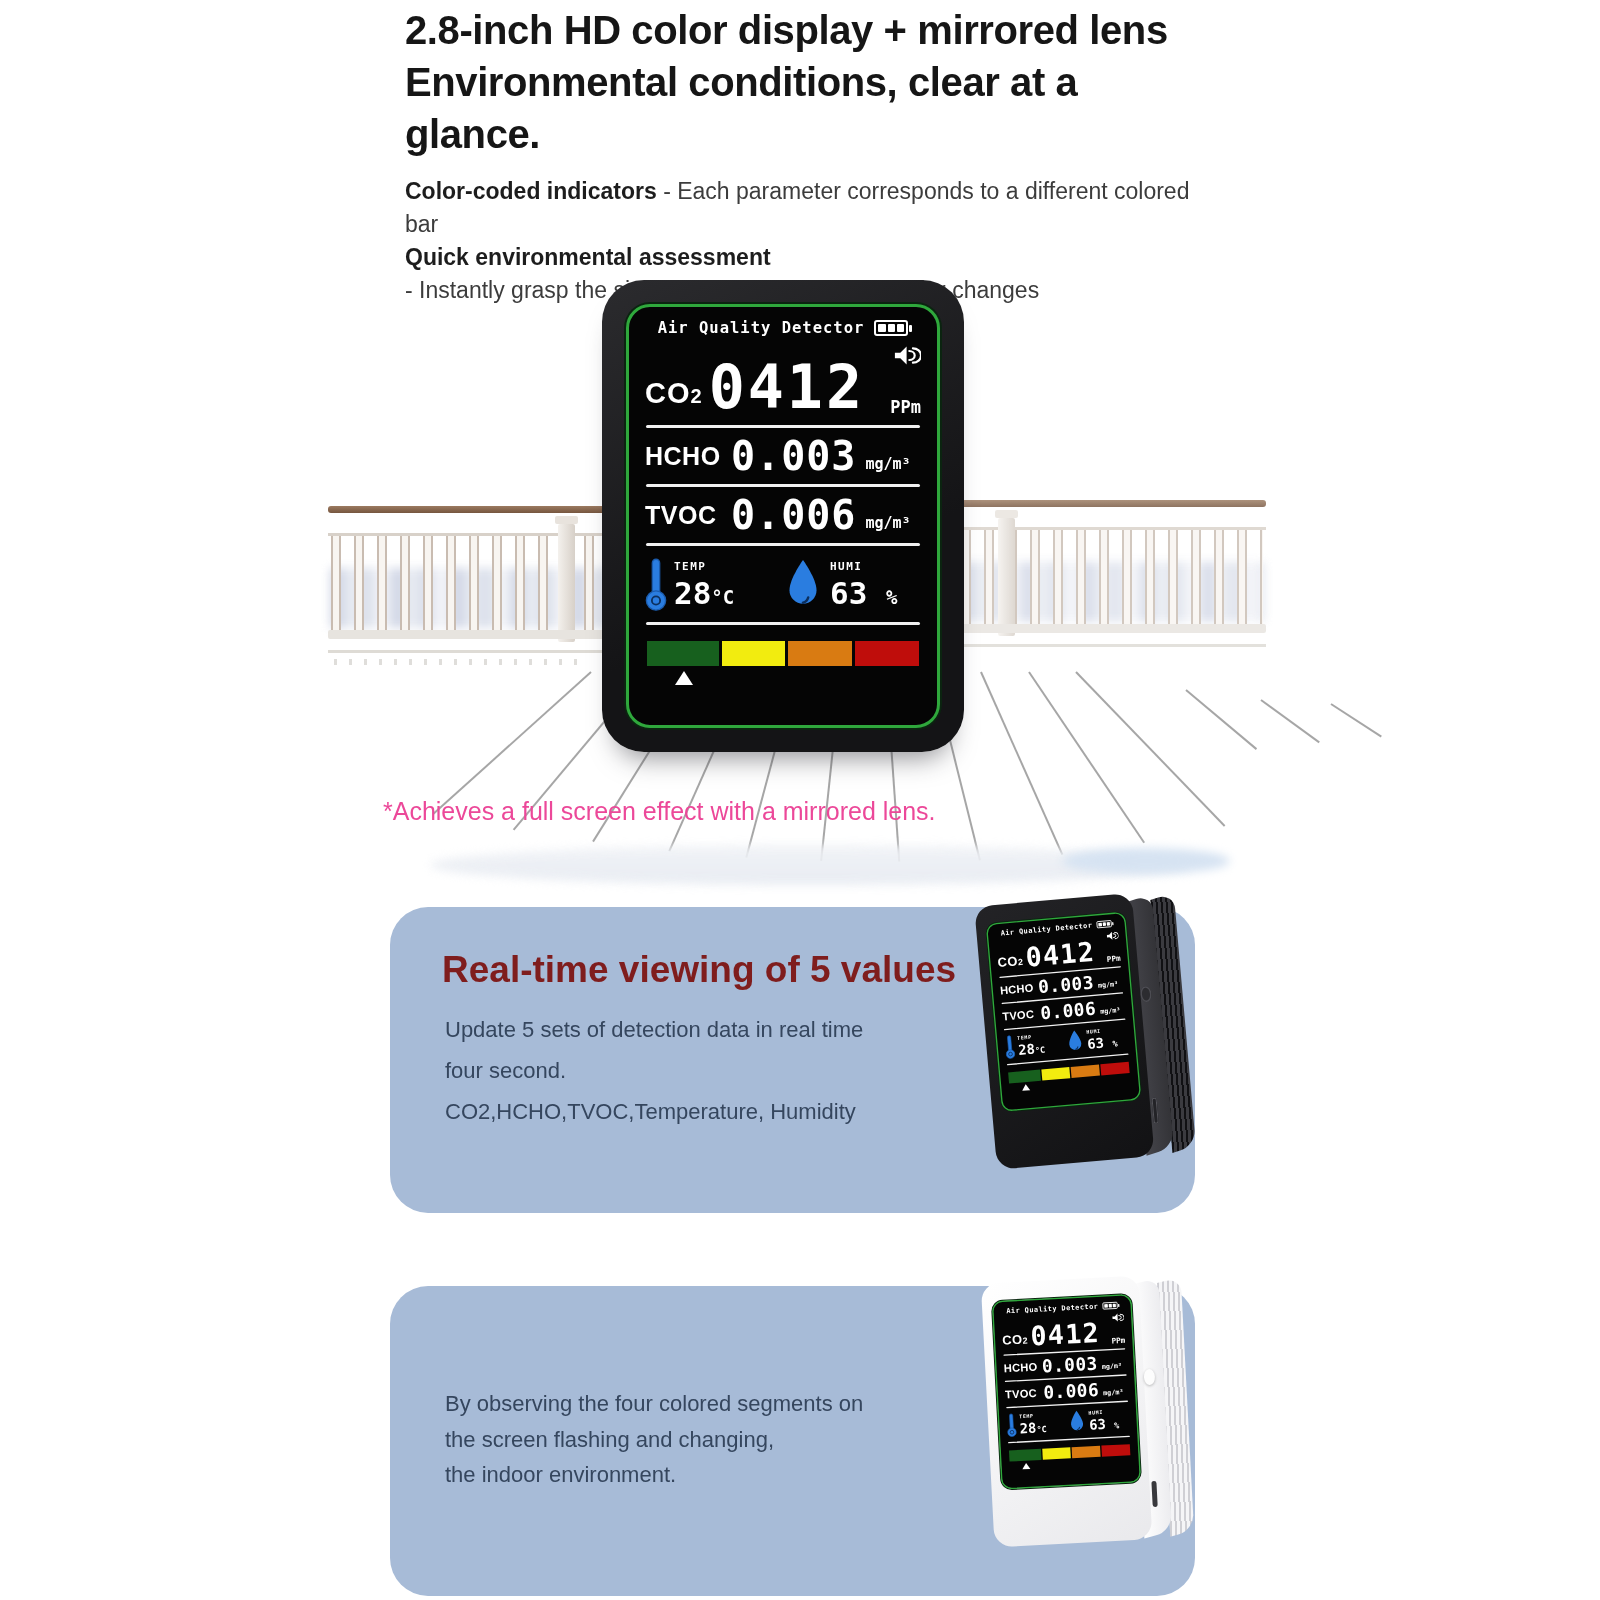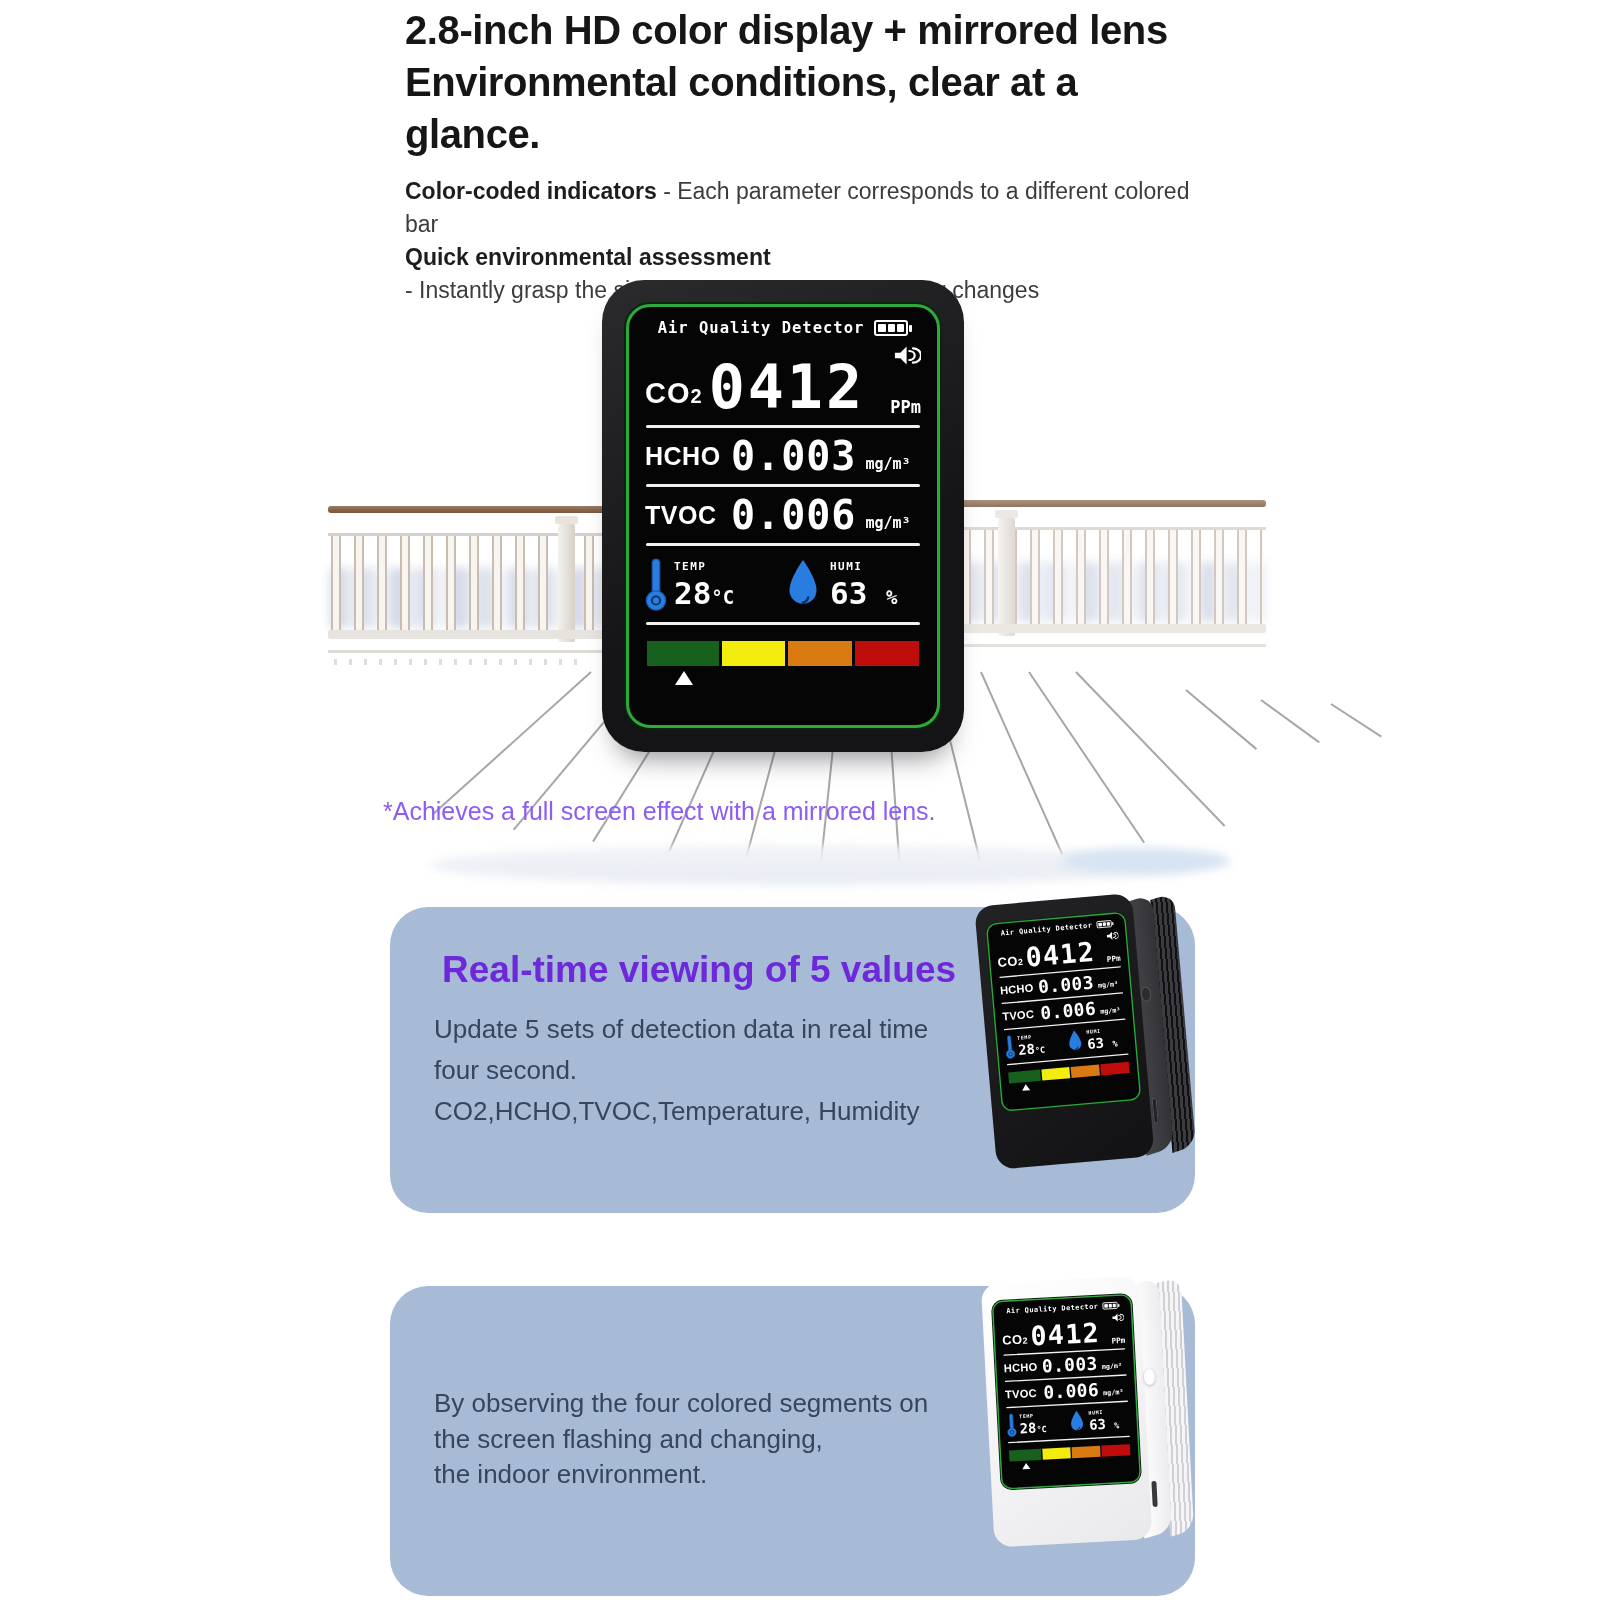--- a/index.html
+++ b/index.html
@@ -48,21 +48,21 @@
   .dline:nth-child(11){left:635px;height:214px;transform:rotate(-44deg);}
   .dline:nth-child(12){left:745px;top:18px;height:92px;transform:rotate(-50deg);}
   .dline:nth-child(13){left:820px;top:28px;height:72px;transform:rotate(-54deg);}
   .dline:nth-child(14){left:890px;top:32px;height:60px;transform:rotate(-57deg);}
 
   .snow-band{position:absolute;left:430px;top:845px;width:760px;height:40px;z-index:2;
              background:linear-gradient(#f0f2f6,#e6eaf1);border-radius:50%;filter:blur(5px);opacity:.9;}
   .snow-blue{position:absolute;left:1062px;top:848px;width:168px;height:26px;z-index:2;
              background:#d6e3f2;border-radius:50%;filter:blur(5px);}
 
-  .caption{position:absolute;left:383px;top:797px;z-index:10;font-size:25px;color:#8b5cf6;}
+  .caption{position:absolute;left:383px;top:797px;z-index:10;font-size:25px;color:#ec4899;}
 
   
   .main-device{position:absolute;left:602px;top:280px;width:362px;height:472px;z-index:5;
                background:linear-gradient(155deg,#2b2b2e,#141416 62%);border-radius:42px;
                box-shadow:0 20px 26px -14px rgba(40,40,48,.5);}
   .screen-slot{position:absolute;left:24px;top:24px;width:314px;height:424px;}
 
   
   .device-screen{width:314px;height:424px;box-sizing:border-box;background:#050505;
                  border:3px solid #2fa83c;border-radius:24px;box-shadow:0 0 0 2px #0b2410;
@@ -97,22 +97,22 @@
   .grade-bar{display:flex;gap:3px;height:25px;margin:8px 2px 0;}
   .gseg{flex:1;}
   .gseg.first{flex:1.12;}
   .pointer{width:0;height:0;border-left:9px solid transparent;border-right:9px solid transparent;
            border-bottom:14px solid #fff;margin:5px 0 0 30px;}
 
   
   .card{position:absolute;left:390px;width:805px;background:#a7bbd7;border-radius:38px;}
   #card1{top:907px;height:306px;}
   #card2{top:1286px;height:310px;}
-  .card-title{position:absolute;left:52px;top:42px;font-size:37px;font-weight:bold;color:#6d28d9;}
-  .card-body{position:absolute;left:44px;font-size:26px;color:#35465e;}
+  .card-title{position:absolute;left:52px;top:42px;font-size:37px;font-weight:bold;color:#7f1d1d;}
+  .card-body{position:absolute;left:55px;font-size:22px;color:#35465e;}
   #card1 .card-body{top:102px;line-height:41px;}
   #card2 .card-body{top:100px;line-height:35.5px;}
 
   
   .card-device{position:absolute;width:212px;height:292px;}
   #card1 .card-device{left:596px;top:-16px;transform:rotate(-5deg);}
   #card2 .card-device{left:598px;top:-14px;transform:rotate(-3deg);}
   .cdev-side{position:absolute;top:12px;height:254px;transform:skewY(-12deg);border-radius:0 16px 16px 0;}
   .side-flat{left:150px;width:28px;}
   .side-fins{left:176px;width:24px;}

